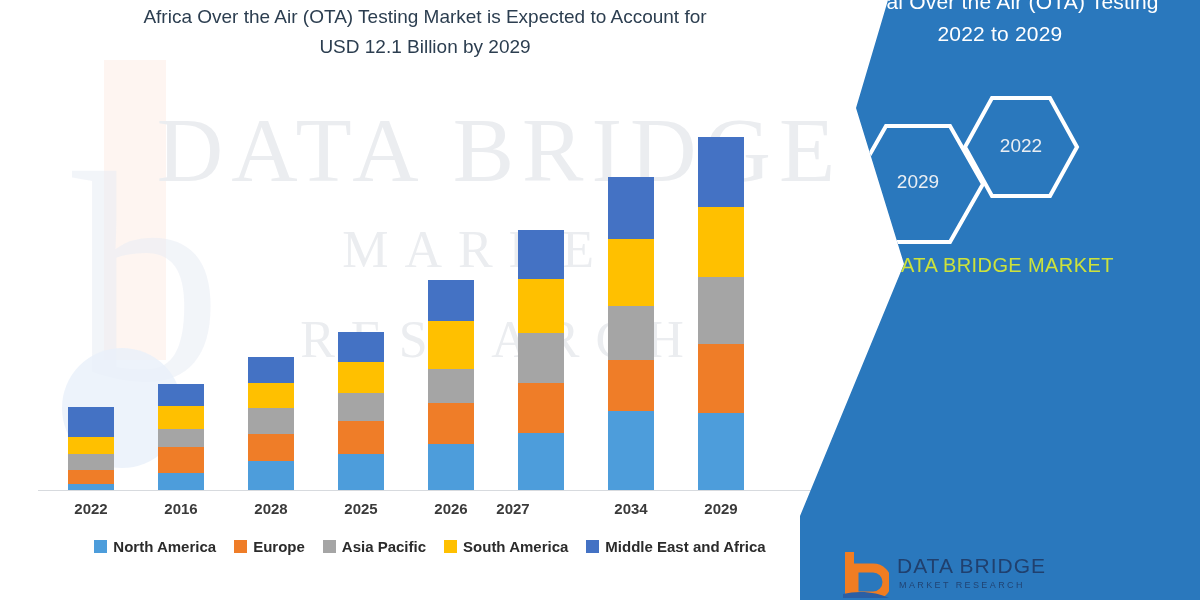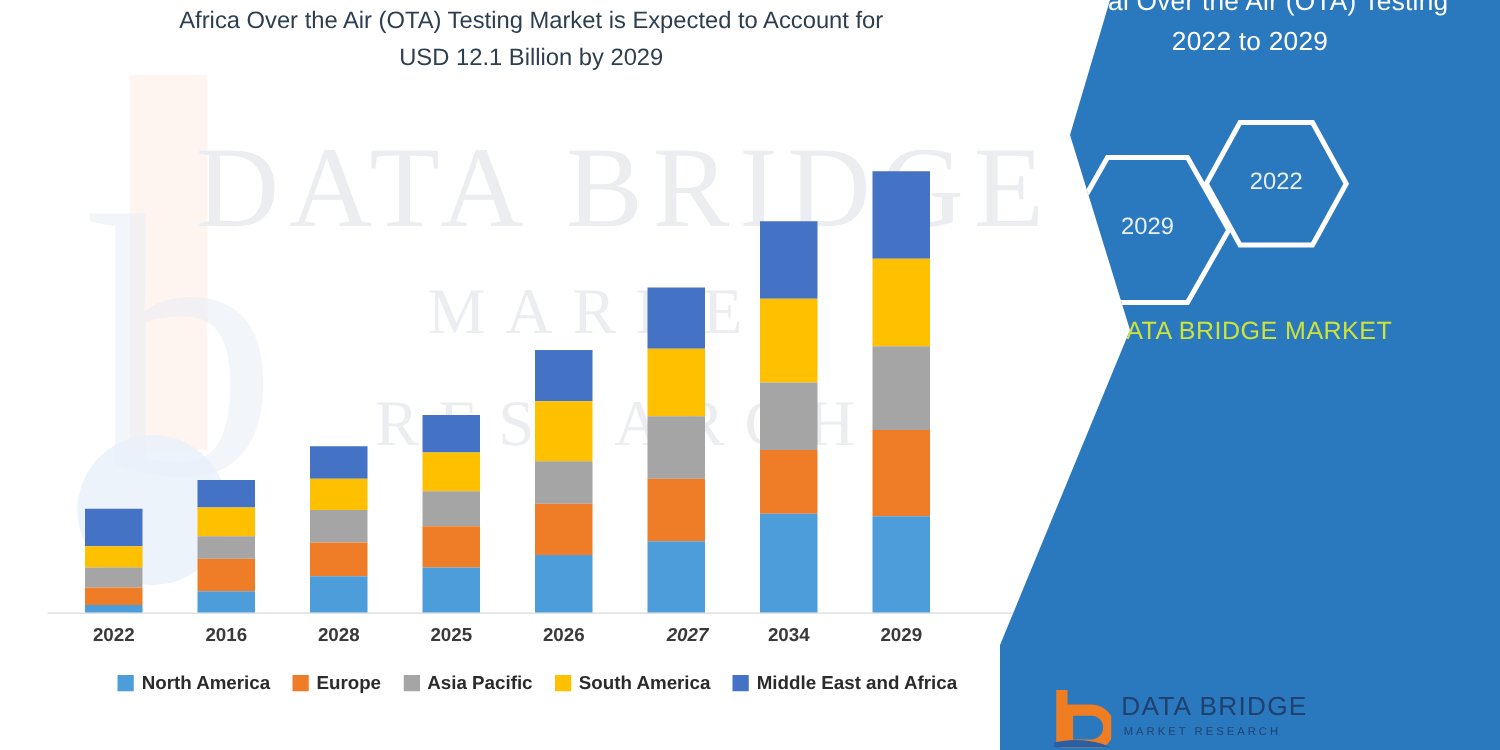--- a/index.html
+++ b/index.html
@@ -182,21 +182,21 @@
           <div class="seg" style="height: 69.6px; background: rgb(255, 192, 0);"></div>
           <div class="seg" style="height: 70.5px; background: rgb(68, 114, 196);"></div>
         </div>
       </div>
     <div id="xlabels">
         <div class="xlabel" style="left: 46px;">2022</div>
         <div class="xlabel" style="left: 136px;">2016</div>
         <div class="xlabel" style="left: 226px;">2028</div>
         <div class="xlabel" style="left: 316px;">2025</div>
         <div class="xlabel" style="left: 406px;">2026</div>
-        <div class="xlabel" style="left: 505px; font-style: italic;">2027</div>
+        <div class="xlabel" style="left: 468px;">2027</div>
         <div class="xlabel" style="left: 586px;">2034</div>
         <div class="xlabel" style="left: 676px;">2029</div>
       </div>
   </div>
 
   <div class="legend" id="legend">
       <div class="legend-item">
         <span class="legend-swatch" style="background: rgb(77, 157, 219);"></span>
         <span class="legend-text">North America</span>
       </div>

